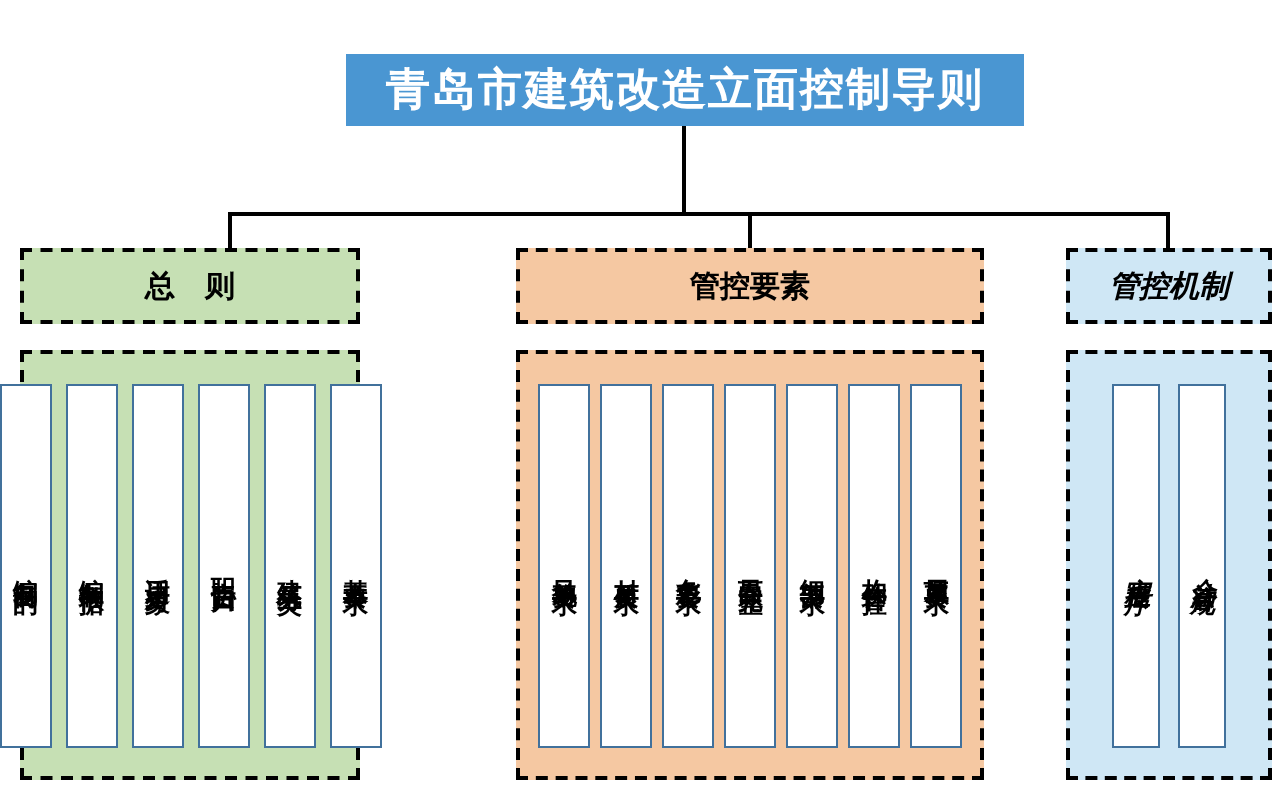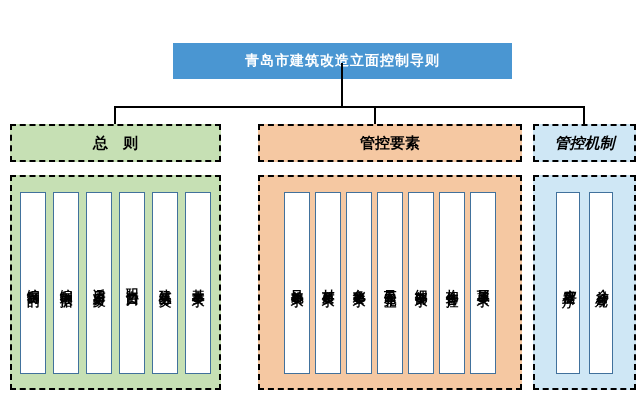--- a/index.html
+++ b/index.html
@@ -11,25 +11,25 @@
   .canvas {
     position: relative;
     width: 641px;
     height: 405px;
     background: #ffffff;
     overflow: hidden;
   }
   
   .title-box {
     position: absolute;
-    left: 173px; top: 43px;
+    left: 173px; top: 27px;
     width: 339px; height: 36px;
     background: var(--title-bg);
     color: var(--title-text);
-    font-size: 14px;
+    font-size: 22px;
     font-weight: bold;
     letter-spacing: 1px;
     display: flex;
     align-items: center;
     justify-content: center;
   }
   
   .line {
     position: absolute;
     background: var(--connector);
@@ -56,22 +56,22 @@
   
   .group-body {
     position: absolute;
     top: 175px; height: 215px;
     border: 2px dashed var(--border-dash);
     box-sizing: border-box;
     display: flex;
     align-items: center;
     justify-content: center;
   }
-  .g-green  { left: 10px;  width: 211px; background: var(--green-bg);  }
-  .g-orange { left: 258px; width: 264px; background: var(--orange-bg); }
+  .g-green  { left: 10px;  width: 170px; background: var(--green-bg);  }
+  .g-orange { left: 258px; width: 234px; background: var(--orange-bg); }
   .g-blue   { left: 533px; width: 103px; background: var(--blue-bg); font-style: italic;   }
   .g-green.group-body  { gap: 7px; }
   .g-orange.group-body { gap: 5px; }
   .g-blue.group-body   { gap: 9px; }
   
   .item {
     height: 182px;
     border: 1.5px solid var(--item-border);
     background: var(--item-bg);
     box-sizing: border-box;

